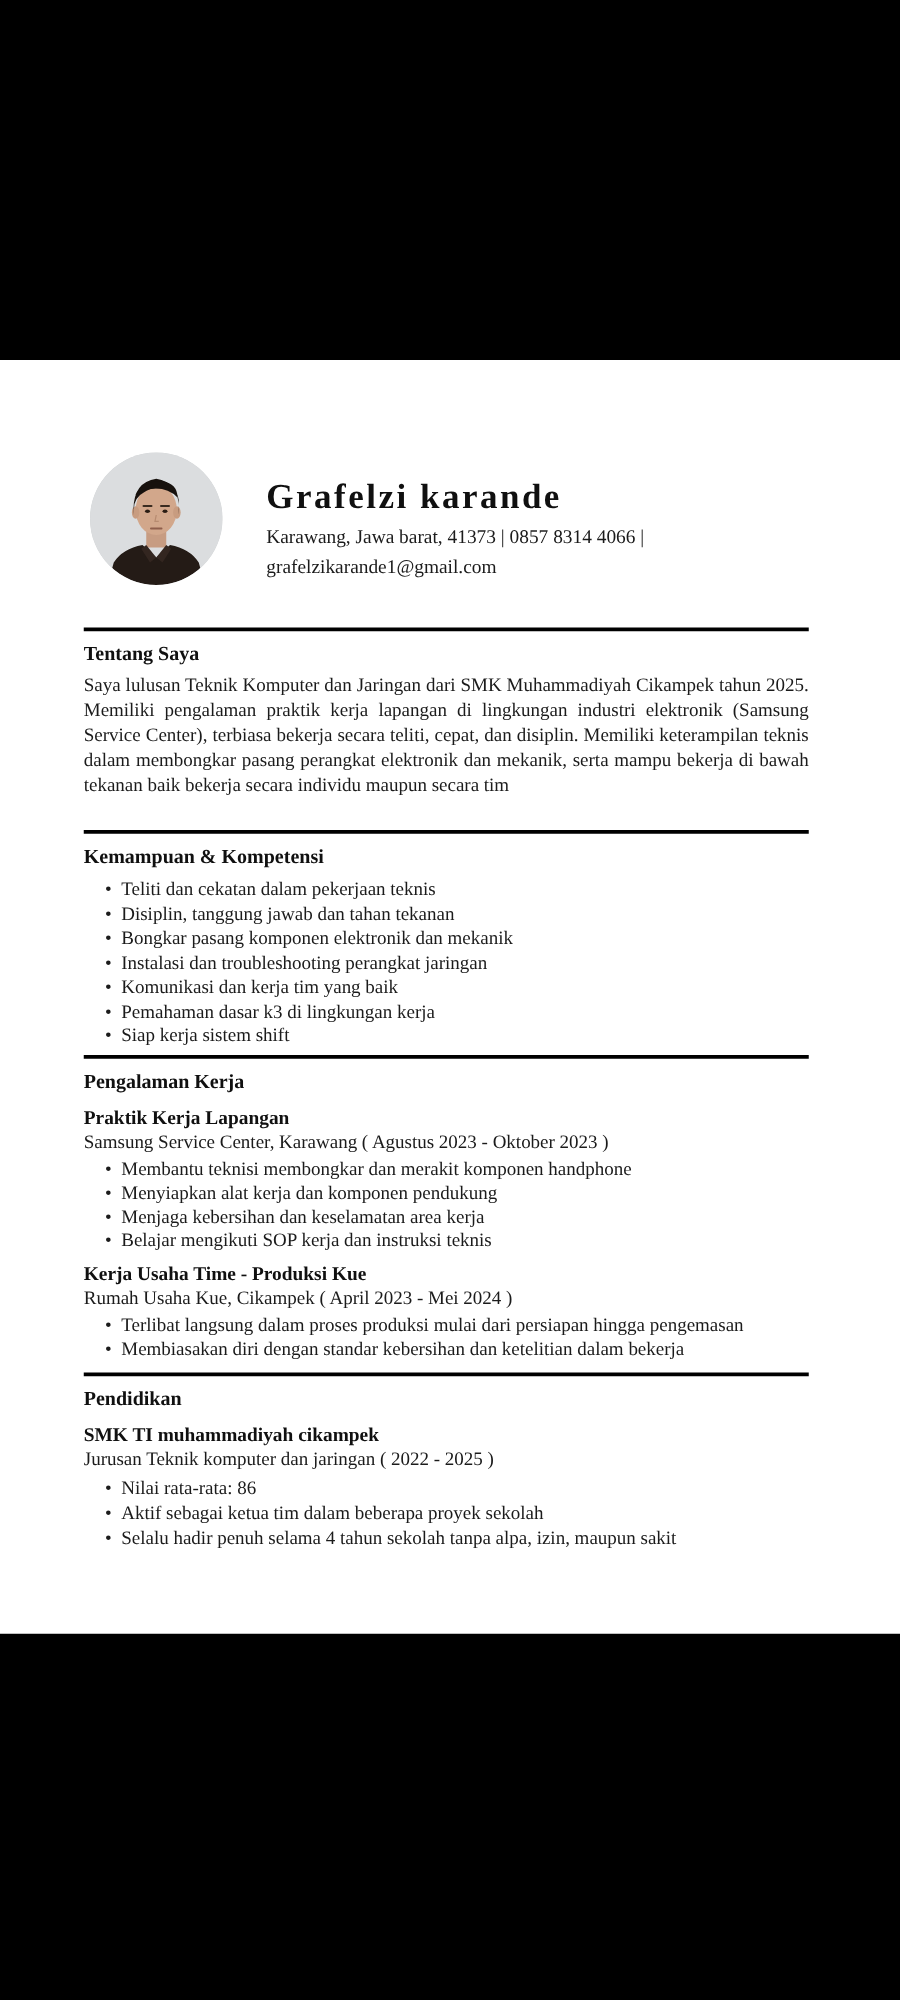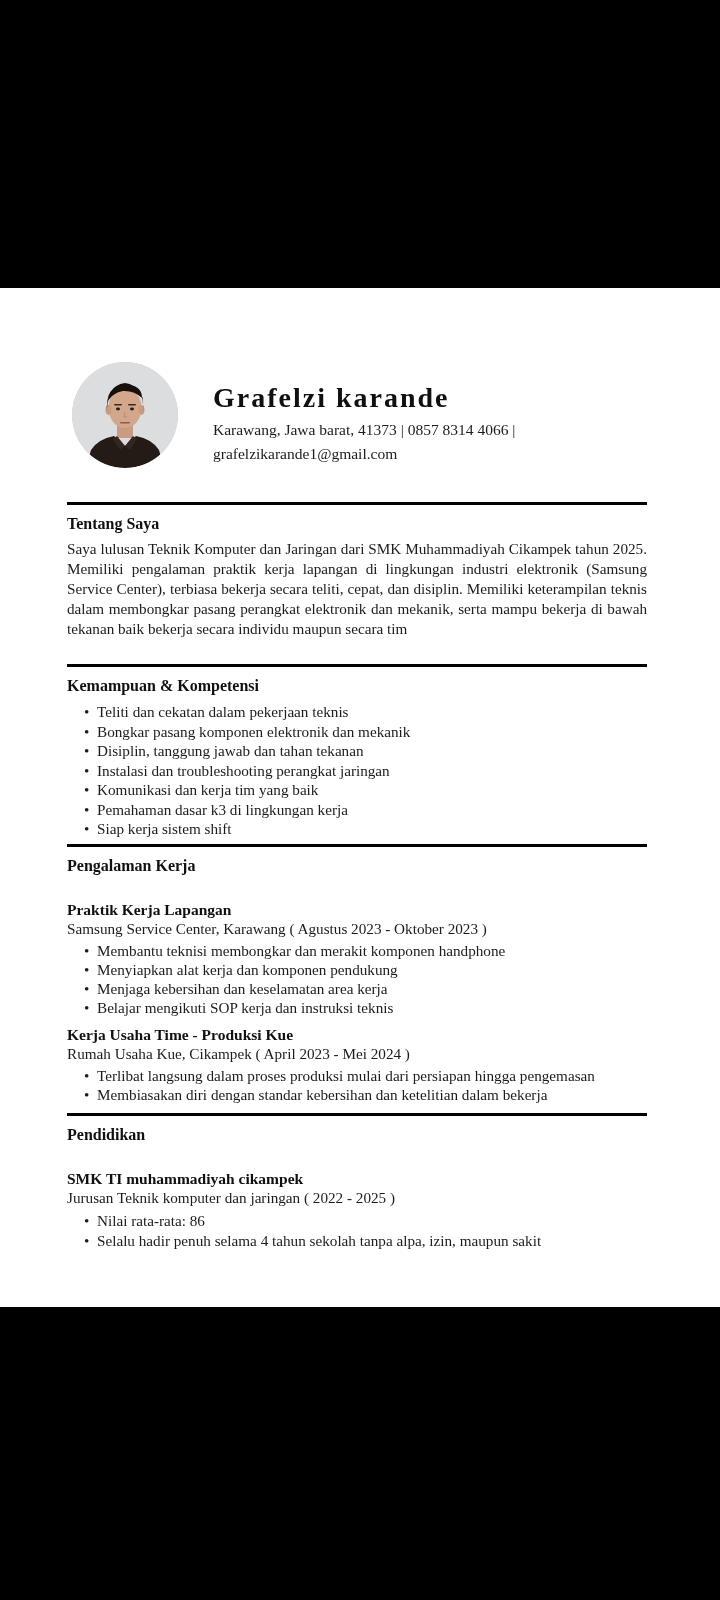--- a/index.html
+++ b/index.html
@@ -92,21 +92,21 @@
     line-height: 19.5px;
     color: #1b1b1b;
   }
   ul.blist li::before {
     content: "\2022";
     position: absolute;
     left: 17px;
     top: 0;
   }
   .job-role {
-    margin-top: 24px;
+    margin-top: 9px;
     font-size: 15.5px;
     line-height: 19px;
     font-weight: bold;
     color: #101010;
   }
   .job-role.second { margin-top: 8px; }
   .job-org {
     font-size: 15.2px;
     line-height: 20px;
     color: #1b1b1b;
@@ -168,22 +168,22 @@
     </div>
 
     <hr class="rule r1">
     <h2>Tentang Saya</h2>
     <p class="about">Saya lulusan Teknik Komputer dan Jaringan dari SMK Muhammadiyah Cikampek tahun 2025. Memiliki pengalaman praktik kerja lapangan di lingkungan industri elektronik (Samsung Service Center), terbiasa bekerja secara teliti, cepat, dan disiplin. Memiliki keterampilan teknis dalam membongkar pasang perangkat elektronik dan mekanik, serta mampu bekerja di bawah tekanan baik bekerja secara individu maupun secara tim</p>
 
     <hr class="rule r2">
     <h2>Kemampuan &amp; Kompetensi</h2>
     <ul class="blist">
       <li>Teliti dan cekatan dalam pekerjaan teknis</li>
+      <li>Disiplin, tanggung jawab dan tahan tekanan</li>
       <li>Bongkar pasang komponen elektronik dan mekanik</li>
-      <li>Disiplin, tanggung jawab dan tahan tekanan</li>
       <li>Instalasi dan troubleshooting perangkat jaringan</li>
       <li>Komunikasi dan kerja tim yang baik</li>
       <li>Pemahaman dasar k3 di lingkungan kerja</li>
       <li>Siap kerja sistem shift</li>
     </ul>
 
     <hr class="rule r3">
     <h2>Pengalaman Kerja</h2>
 
     <div class="job">
@@ -206,18 +206,19 @@
       </ul>
     </div>
 
     <hr class="rule r4">
     <h2>Pendidikan</h2>
     <div class="edu">
       <div class="job-role">SMK TI muhammadiyah cikampek</div>
       <div class="job-org">Jurusan Teknik komputer dan jaringan ( 2022 - 2025 )</div>
       <ul class="blist">
         <li>Nilai rata-rata: 86</li>
+        <li>Aktif sebagai ketua tim dalam beberapa proyek sekolah</li>
         <li>Selalu hadir penuh selama 4 tahun sekolah tanpa alpa, izin, maupun sakit</li>
       </ul>
     </div>
 
   </div>
 </div>
 
 </body></html>

